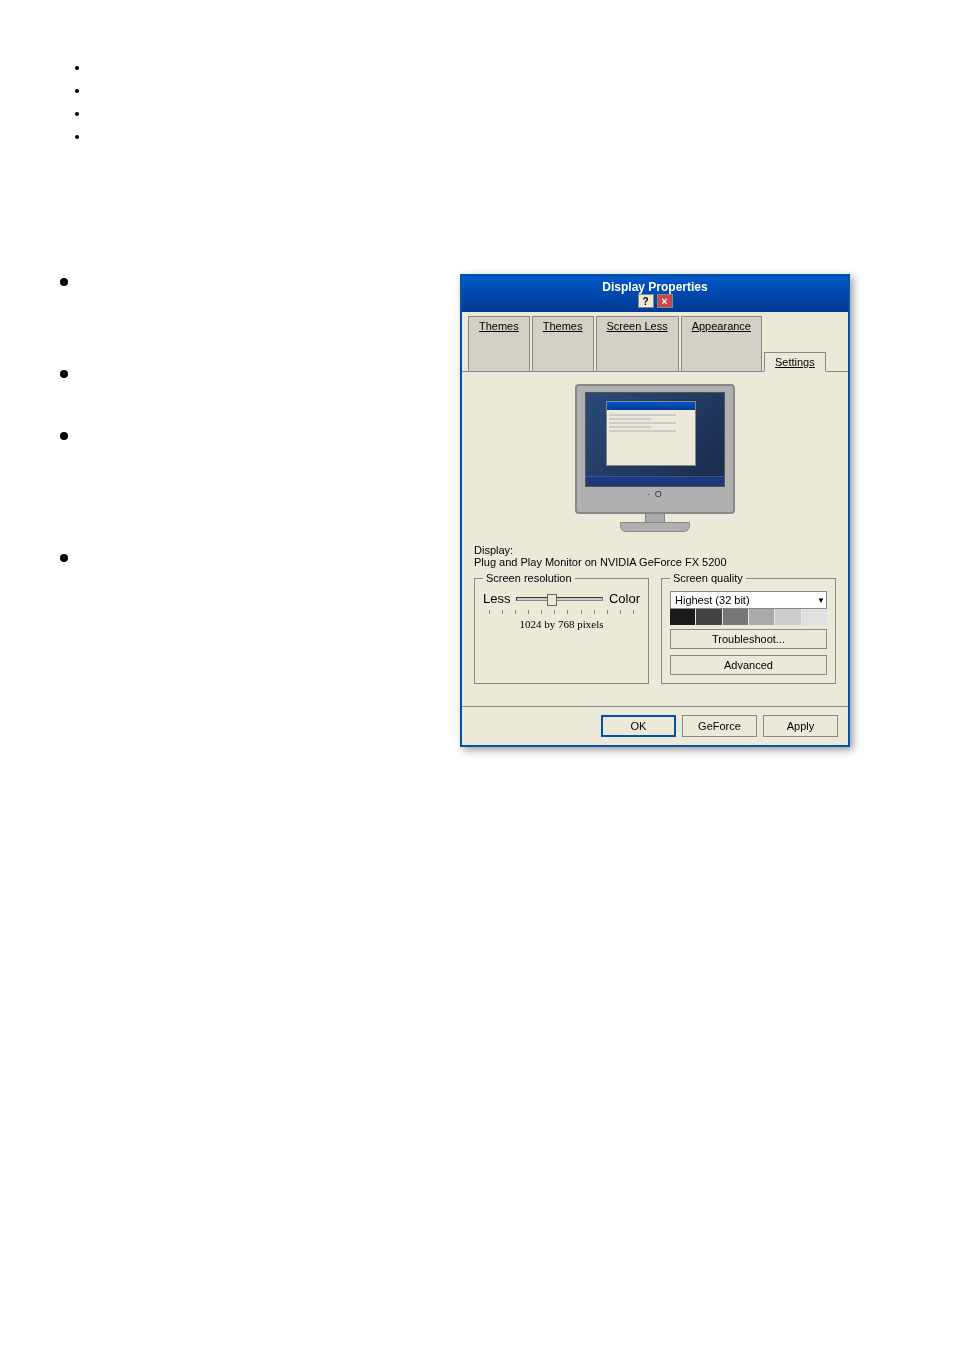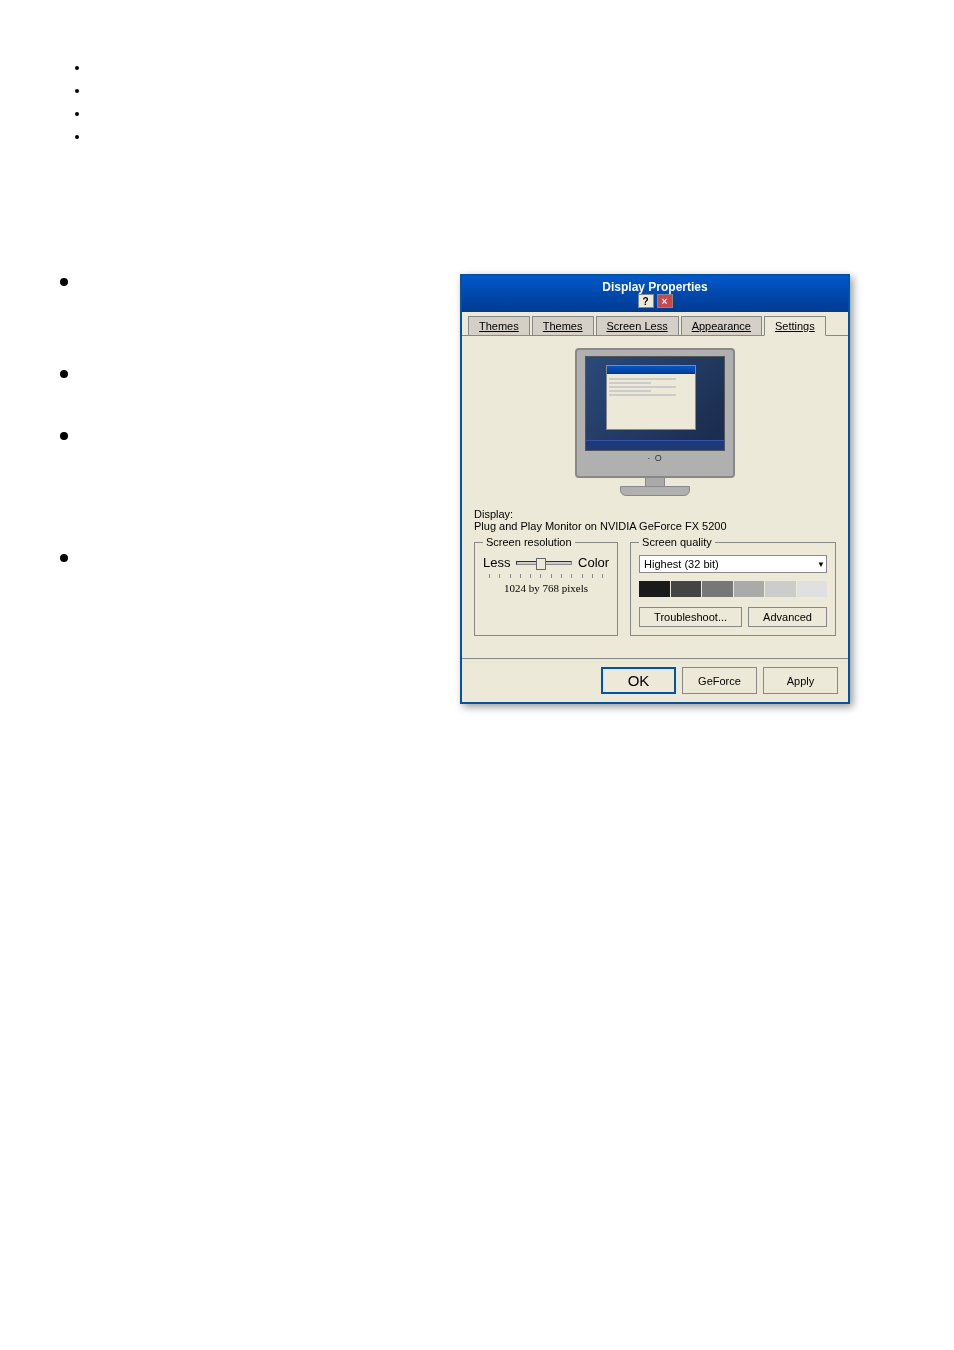--- a/index.html
+++ b/index.html
@@ -144,20 +144,21 @@
       font-size: 11px;
       cursor: pointer;
       font-family: 'Tahoma', Arial, sans-serif;
     }
 
     .tab.active {
       background: #ECE9D8;
       border-bottom: 1px solid #ECE9D8;
       margin-bottom: -1px;
       font-weight: normal;
+      margin-top: 36px;
     }
 
     
     .dialog-body {
       padding: 12px;
       background: #ECE9D8;
     }
 
     
     .monitor-preview {
@@ -340,21 +341,21 @@
       text-align: center;
     }
 
     
     .color-content {
       padding-top: 4px;
     }
 
     .color-select-wrapper {
       position: relative;
-      margin-bottom: 8px;
+      margin-bottom: 0;
     }
 
     .color-select {
       width: 100%;
       padding: 2px 4px;
       background: white;
       border: 1px solid #888;
       font-size: 11px;
       font-family: 'Tahoma', Arial, sans-serif;
       appearance: none;
@@ -380,21 +381,22 @@
     .color-bar {
       flex: 1;
       height: 100%;
     }
 
     
     .action-row {
       display: flex;
       justify-content: flex-end;
       gap: 6px;
-      margin-top: 10px;
+      margin-top: 4px;
+      flex-direction: column;
     }
 
     .win-button {
       padding: 3px 14px;
       background: #ECE9D8;
       border: 1px solid #888;
       font-size: 11px;
       font-family: 'Tahoma', Arial, sans-serif;
       cursor: pointer;
       min-width: 75px;
@@ -407,21 +409,21 @@
       background: #ECE9D8;
       display: flex;
       justify-content: flex-end;
       gap: 6px;
     }
 
     .win-button-default {
       padding: 3px 14px;
       background: #ECE9D8;
       border: 2px solid #0054A6;
-      font-size: 15px;
+      font-size: 11px;
       font-family: 'Tahoma', Arial, sans-serif;
       cursor: pointer;
       min-width: 75px;
     }
   </style>
 </head>
 <body>
 
 <div class="content-area">
   <ul class="bullet-list">

